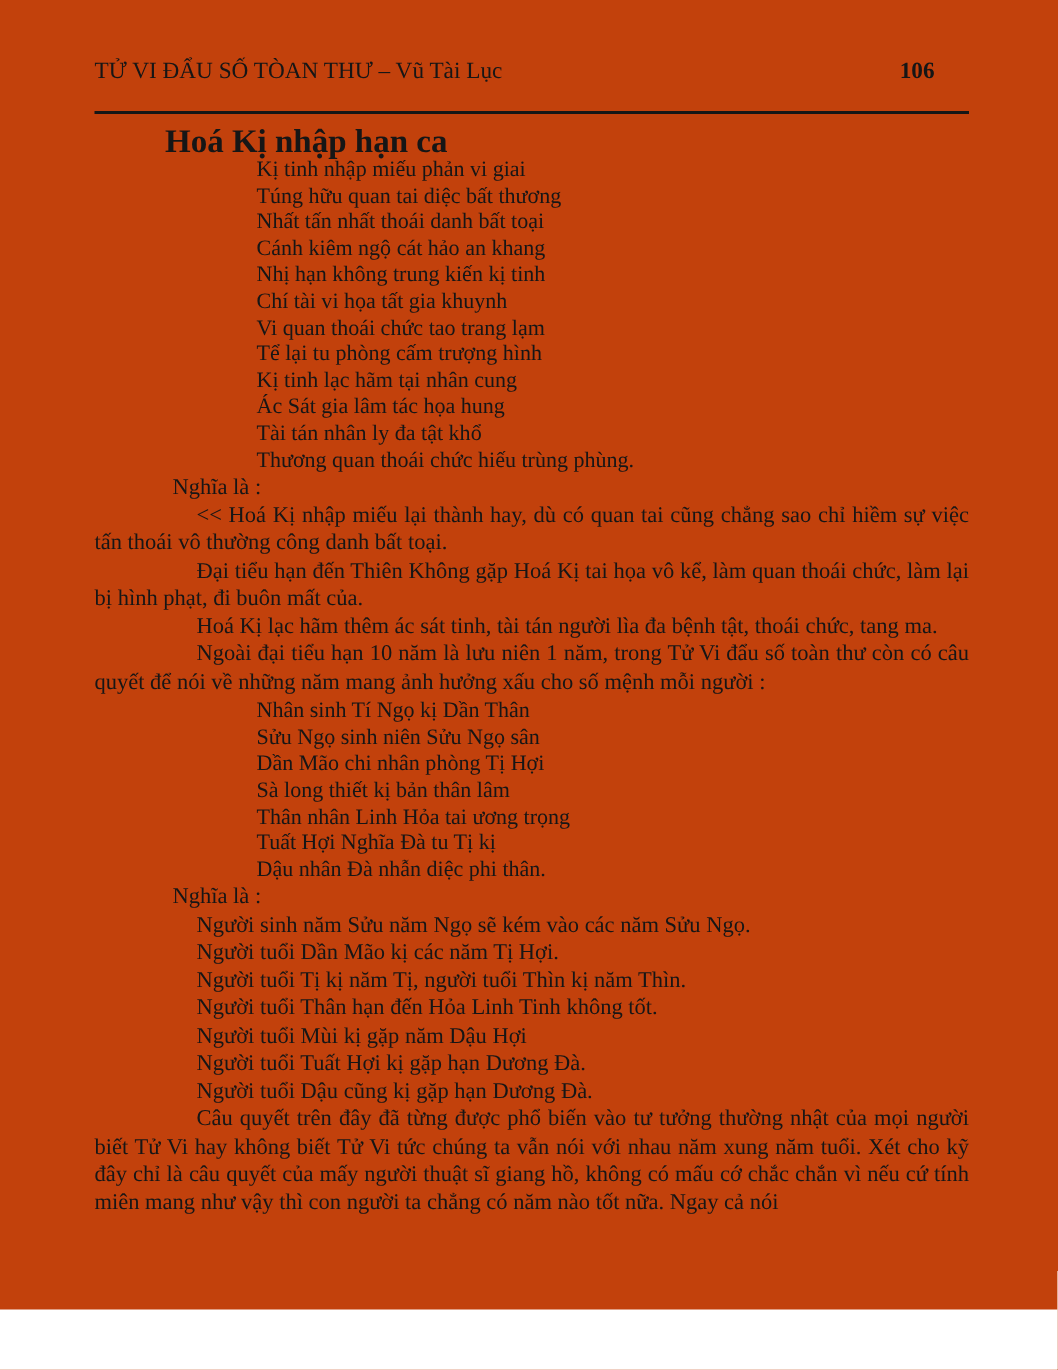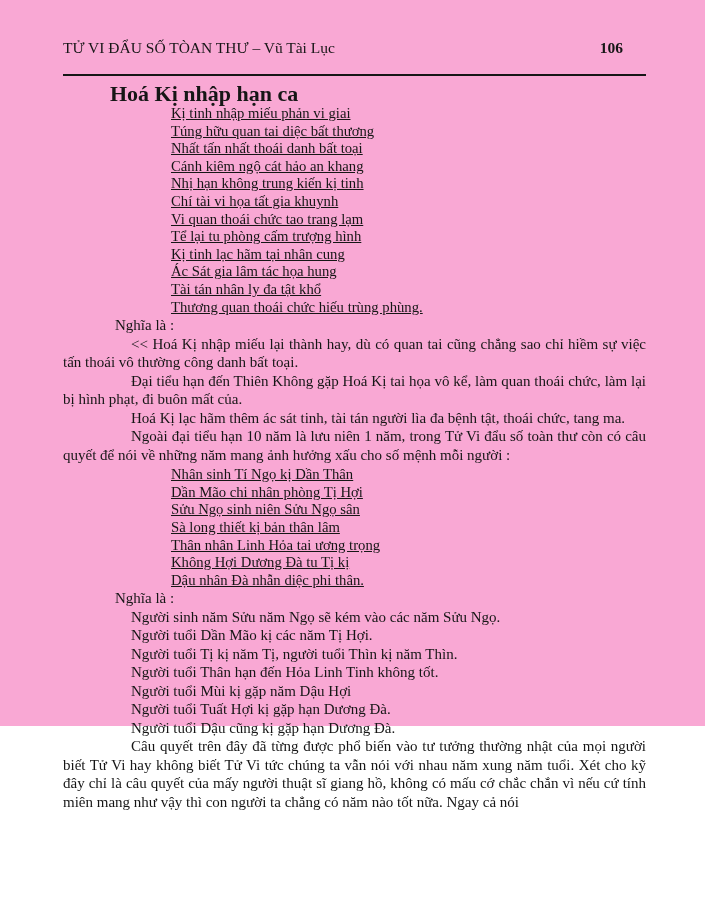--- a/index.html
+++ b/index.html
@@ -10,23 +10,23 @@
   body {
     width: 705px;
     height: 913px;
     overflow: hidden;
     font-family: "Liberation Serif", "DejaVu Serif", serif;
     color: #161616;
   }
   .page {
     box-sizing: border-box;
     width: 705px;
-    height: 726px;
+    height: 873px;
     padding: 38px 59px 0 63px;
-    background: #f9a8d4;
+    background: #c2410c;
   }
   .page-header {
     display: flex;
     justify-content: space-between;
     align-items: baseline;
     font-size: 15.5px;
     line-height: 20px;
   }
   .page-number {
     margin-right: 23px;
@@ -40,21 +40,20 @@
   .section-title {
     margin: 8px 0 0 47px;
     font-size: 22px;
     font-weight: bold;
     line-height: 19px;
   }
   .verse-block {
     margin: 2px 0 0 108px;
     font-size: 14.7px;
     line-height: 17.6px;
-    text-decoration: underline;
   }
   .verse-line {
     white-space: nowrap;
   }
   .body-text {
     font-size: 15px;
     line-height: 18.5px;
   }
   .meaning-label {
     margin-left: 52px;
@@ -100,25 +99,25 @@
   <div class="body-text">
     <div class="meaning-label">Nghĩa là :</div>
     <p class="para">&lt;&lt; Hoá Kị nhập miếu lại thành hay, dù có quan tai cũng chẳng sao chỉ hiềm sự việc tấn thoái vô thường công danh bất toại.</p>
     <p class="para">Đại tiểu hạn đến Thiên Không gặp Hoá Kị tai họa vô kể, làm quan thoái chức, làm lại bị hình phạt, đi buôn mất của.</p>
     <p class="para">Hoá Kị lạc hãm thêm ác sát tinh, tài tán người lìa đa bệnh tật, thoái chức, tang ma.</p>
     <p class="para">Ngoài đại tiểu hạn 10 năm là lưu niên 1 năm, trong Tử Vi đẩu số toàn thư còn có câu quyết để nói về những năm mang ảnh hưởng xấu cho số mệnh mỗi người :</p>
   </div>
 
   <div class="verse-block">
     <div class="verse-line">Nhân sinh Tí Ngọ kị Dần Thân</div>
+    <div class="verse-line">Sửu Ngọ sinh niên Sửu Ngọ sân</div>
     <div class="verse-line">Dần Mão chi nhân phòng Tị Hợi</div>
-    <div class="verse-line">Sửu Ngọ sinh niên Sửu Ngọ sân</div>
     <div class="verse-line">Sà long thiết kị bản thân lâm</div>
     <div class="verse-line">Thân nhân Linh Hỏa tai ương trọng</div>
-    <div class="verse-line">Không Hợi Dương Đà tu Tị kị</div>
+    <div class="verse-line">Tuất Hợi Nghĩa Đà tu Tị kị</div>
     <div class="verse-line">Dậu nhân Đà nhẫn diệc phi thân.</div>
   </div>
 
   <div class="body-text">
     <div class="meaning-label">Nghĩa là :</div>
     <div class="list-line">Người sinh năm Sửu năm Ngọ sẽ kém vào các năm Sửu Ngọ.</div>
     <div class="list-line">Người tuổi Dần Mão kị các năm Tị Hợi.</div>
     <div class="list-line">Người tuổi Tị kị năm Tị, người tuổi Thìn kị năm Thìn.</div>
     <div class="list-line">Người tuổi Thân hạn đến Hỏa Linh Tinh không tốt.</div>
     <div class="list-line">Người tuổi Mùi kị gặp năm Dậu Hợi</div>

